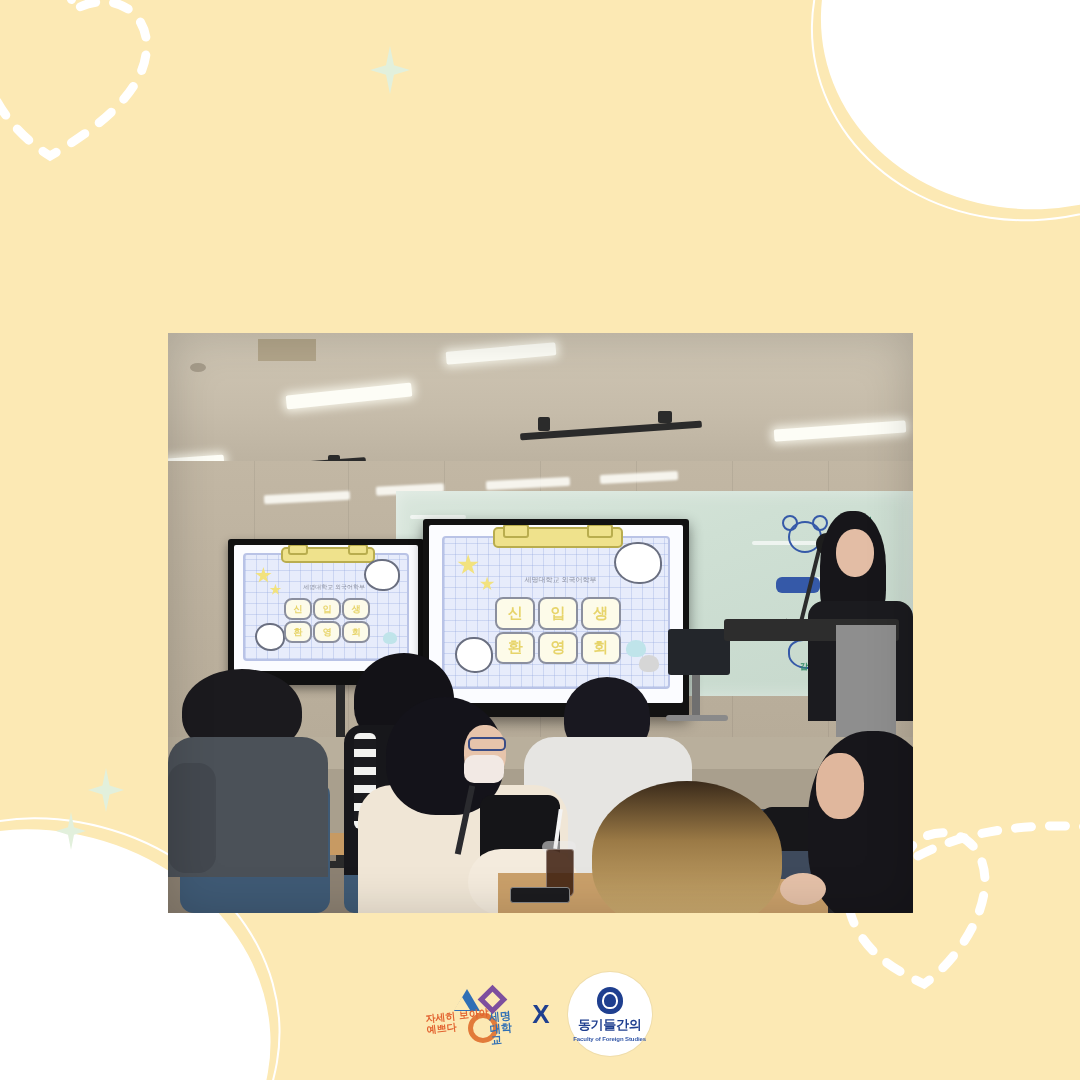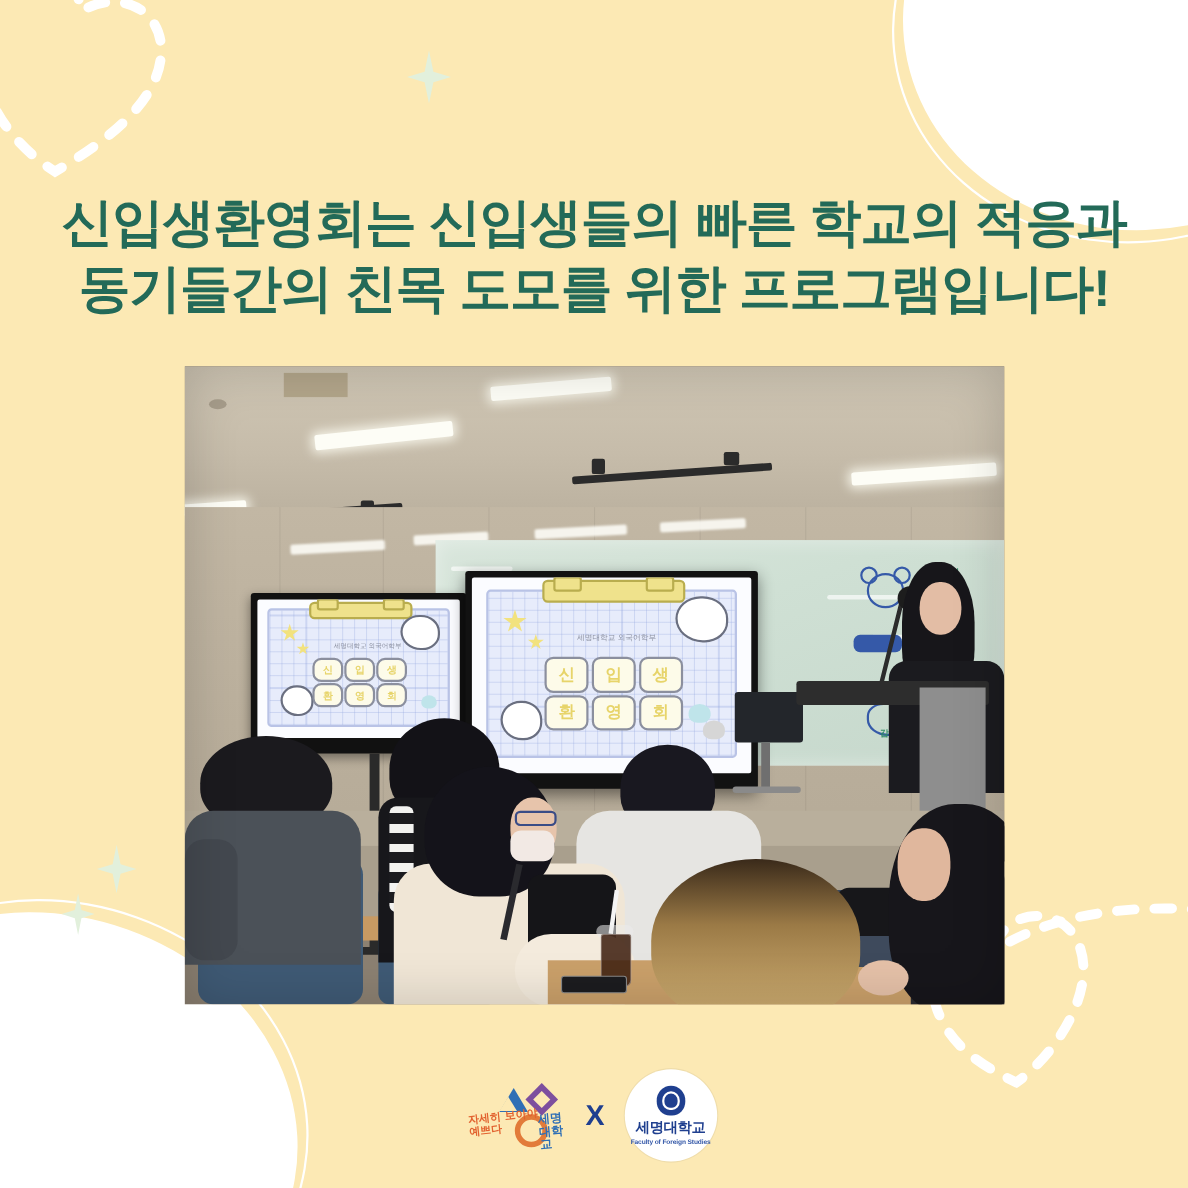--- a/index.html
+++ b/index.html
@@ -249,22 +249,20 @@
   <div class="sparkle sp-1">
       <i></i>
     </div>
   <div class="sparkle sp-2">
       <i></i>
     </div>
   <div class="sparkle sp-3">
       <i></i>
     </div>
 
-  <div class="headline">신입생환영회는 신입생들의 빠른 학교의 적응과
-동기들간의 친목 도모를 위한 프로그램입니다!</div>
 
   <div class="photo">
 
     <div class="ph ceiling">
       <div class="ceil-tile" style="left:90px;top:6px;width:58px;height:22px;background:#b2a58a;"></div>
       <div class="smoke" style="left:22px;top:30px;"></div>
       <div class="lamp" style="left:278px;top:14px;width:110px;height:13px;transform:rotate(-5deg);"></div>
       <div class="lamp" style="left:118px;top:56px;width:126px;height:14px;transform:rotate(-6deg);"></div>
       <div class="lamp" style="left:-10px;top:124px;width:66px;height:10px;transform:rotate(-4deg);"></div>
       <div class="lamp" style="left:606px;top:92px;width:132px;height:12px;transform:rotate(-4deg);"></div>
@@ -427,19 +425,19 @@
 예쁘다</div>
         <div class="sm-hw2" style="white-space:pre-line;">세명
 대학교</div>
       </div>
     </div>
 
     <div class="xmark">X</div>
 
     <div class="logo-ffs">
       <div class="crest"></div>
-      <div class="ffs-kr">세명대학교</div>
+      <div class="ffs-kr">동기들간의</div>
       <div class="ffs-en">Faculty of Foreign Studies</div>
     </div>
 
   </div>
 
 </div>
 
 </body></html>

